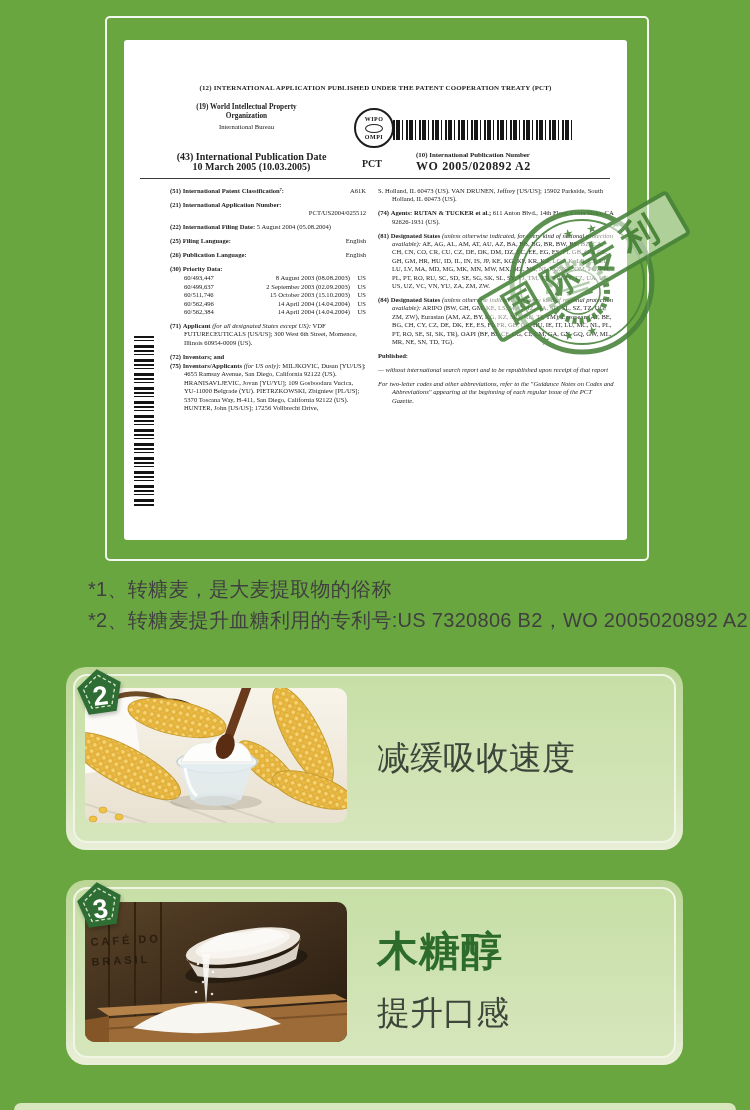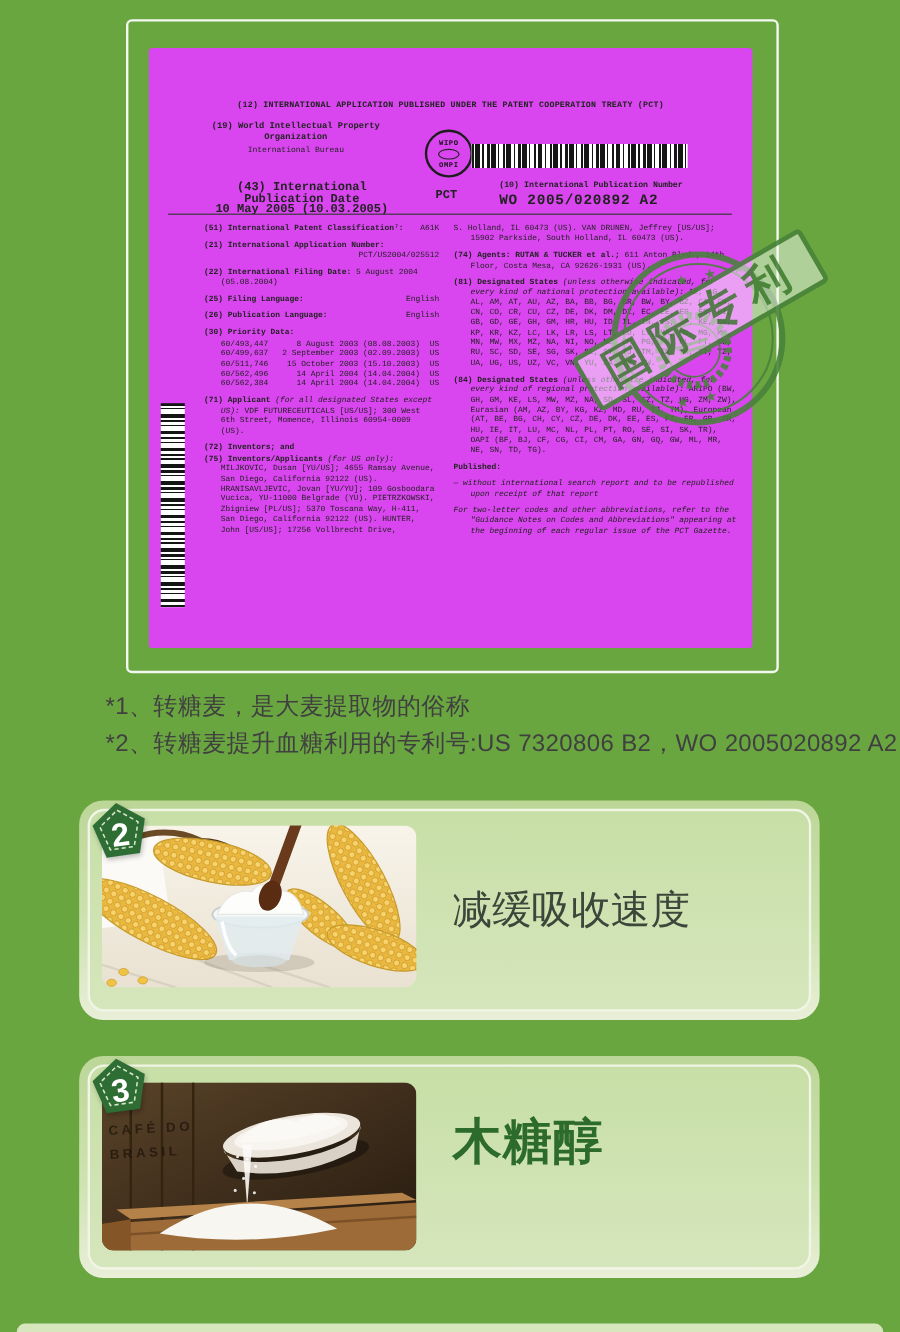--- a/index.html
+++ b/index.html
@@ -2,22 +2,22 @@
 <html><head>
 <meta charset="utf-8">
 <style>
   html,body{margin:0;padding:0;}
   body{width:750px;height:1110px;overflow:hidden;font-family:"Liberation Sans",sans-serif;}
   .page{position:relative;width:750px;height:1110px;background:#6aa640;overflow:hidden;}
 
   
   .doc-frame{position:absolute;left:105px;top:16px;width:540px;height:541px;
     border:2px solid rgba(255,255,255,.92);border-radius:5px;}
-  .paper{position:absolute;left:17px;top:22px;width:503px;height:500px;background:#d946ef;
-    border-radius:3px;font-family:Liberation Mono, monospace;color:#222;}
+  .paper{position:absolute;left:17px;top:22px;width:503px;height:500px;background:#ffffff;
+    border-radius:3px;font-family:Liberation Serif, serif;color:#222;}
   .m12{position:absolute;top:44px;left:0;right:0;text-align:center;font-size:6.9px;font-weight:bold;letter-spacing:.2px;}
   .mh-left{position:absolute;top:62px;left:40px;width:165px;text-align:center;font-size:7.3px;font-weight:bold;line-height:9px;}
   .mh-left .bureau{font-weight:normal;font-size:6.7px;margin-top:2px;}
   .mh-logo{position:absolute;top:68px;left:230px;width:36px;height:36px;border:2.2px solid #1d1d1d;border-radius:50%;
     display:flex;flex-direction:column;align-items:center;justify-content:center;line-height:7px;}
   .mh-logo span{font-size:6px;font-weight:bold;color:#111;letter-spacing:.5px;}
   .mh-logo .globe{width:16px;height:7px;border:1px solid #222;border-radius:50%;margin:1px 0;}
   .mh-barcode{position:absolute;top:80px;left:269px;width:180px;height:20px;
     background:repeating-linear-gradient(90deg,#161616 0 2px,#fff 2px 3px,#161616 3px 7px,#fff 7px 9px,#161616 9px 10px,#fff 10px 13px);}
   .pr-left{position:absolute;top:112px;left:40px;width:175px;text-align:center;font-size:10px;font-weight:bold;line-height:9.5px;}
@@ -84,21 +84,21 @@
       <div class="mh-logo">
         <span>WIPO</span>
         <span class="globe"></span>
         <span>OMPI</span>
       </div>
 
       <div class="mh-barcode"></div>
 
       <div class="pr-left">
         <div>(43) International Publication Date</div>
-        <div>10 May 2005 (10.03.2005)</div>
+        <div>10 March 2005 (10.03.2005)</div>
       </div>
 
       <div class="pr-pct">PCT</div>
 
       <div class="pr-right">
         <div class="lbl">(10) International Publication Number</div>
         <div class="wonum">WO 2005/020892  A2</div>
       </div>
 
       <div class="rule"></div>
@@ -370,17 +370,18 @@
     <svg class="badge" viewBox="0 0 54 56">
       <g transform="rotate(-8 26 26)">
         <polygon points="26,2 48,18 40,46 12,46 4,18" fill="#2e6d33"></polygon>
         <polygon points="26,8 42,20 36,40 16,40 10,20" fill="none" stroke="#d8e6c8" stroke-width="1.3" stroke-dasharray="3.5 2.5"></polygon>
         <text x="26" y="38" text-anchor="middle" font-size="27" font-weight="bold" fill="#ffffff" font-family="Liberation Sans, sans-serif">3</text>
       </g>
     </svg>
 
     <div class="ctext">
       <div class="ctitle">木糖醇</div>
+      <div class="csub">提升口感</div>
     </div>
   </div>
 
   <div class="strip"></div>
 </div>
 
 </body></html>

